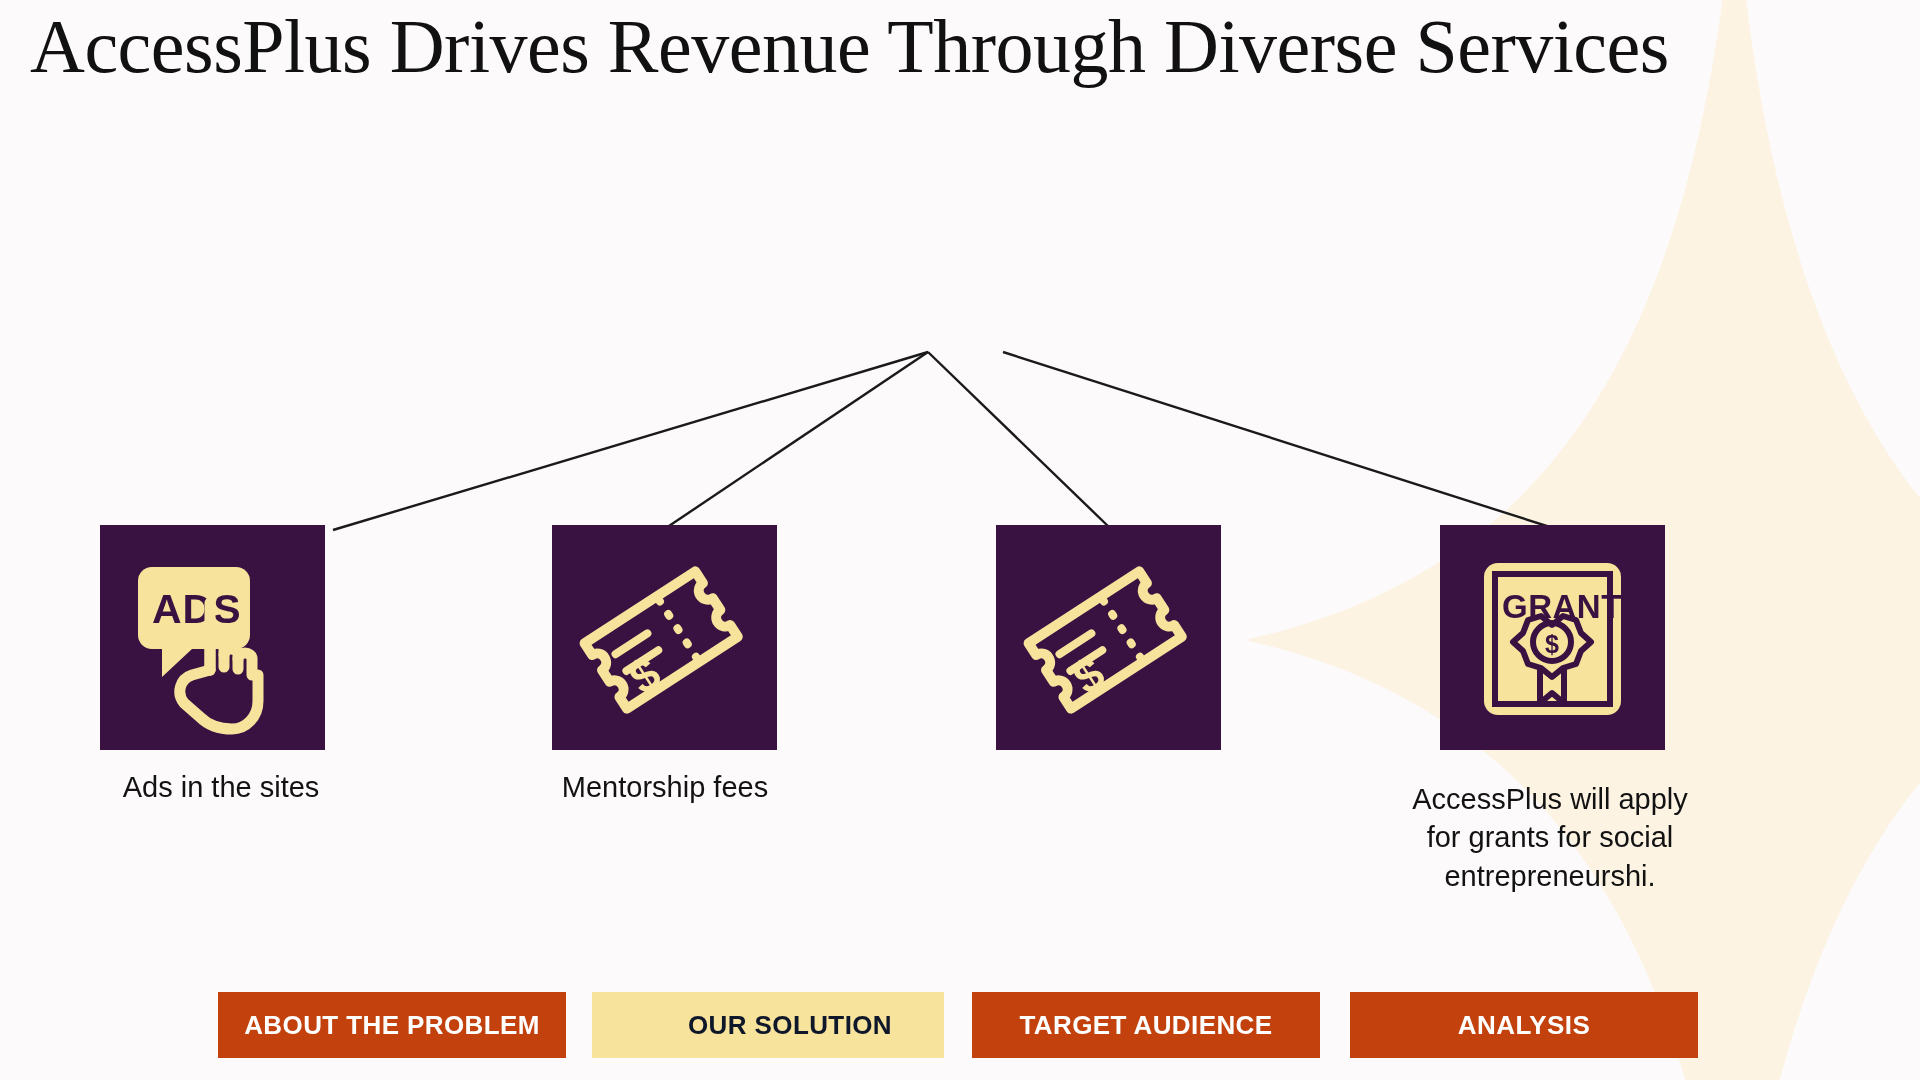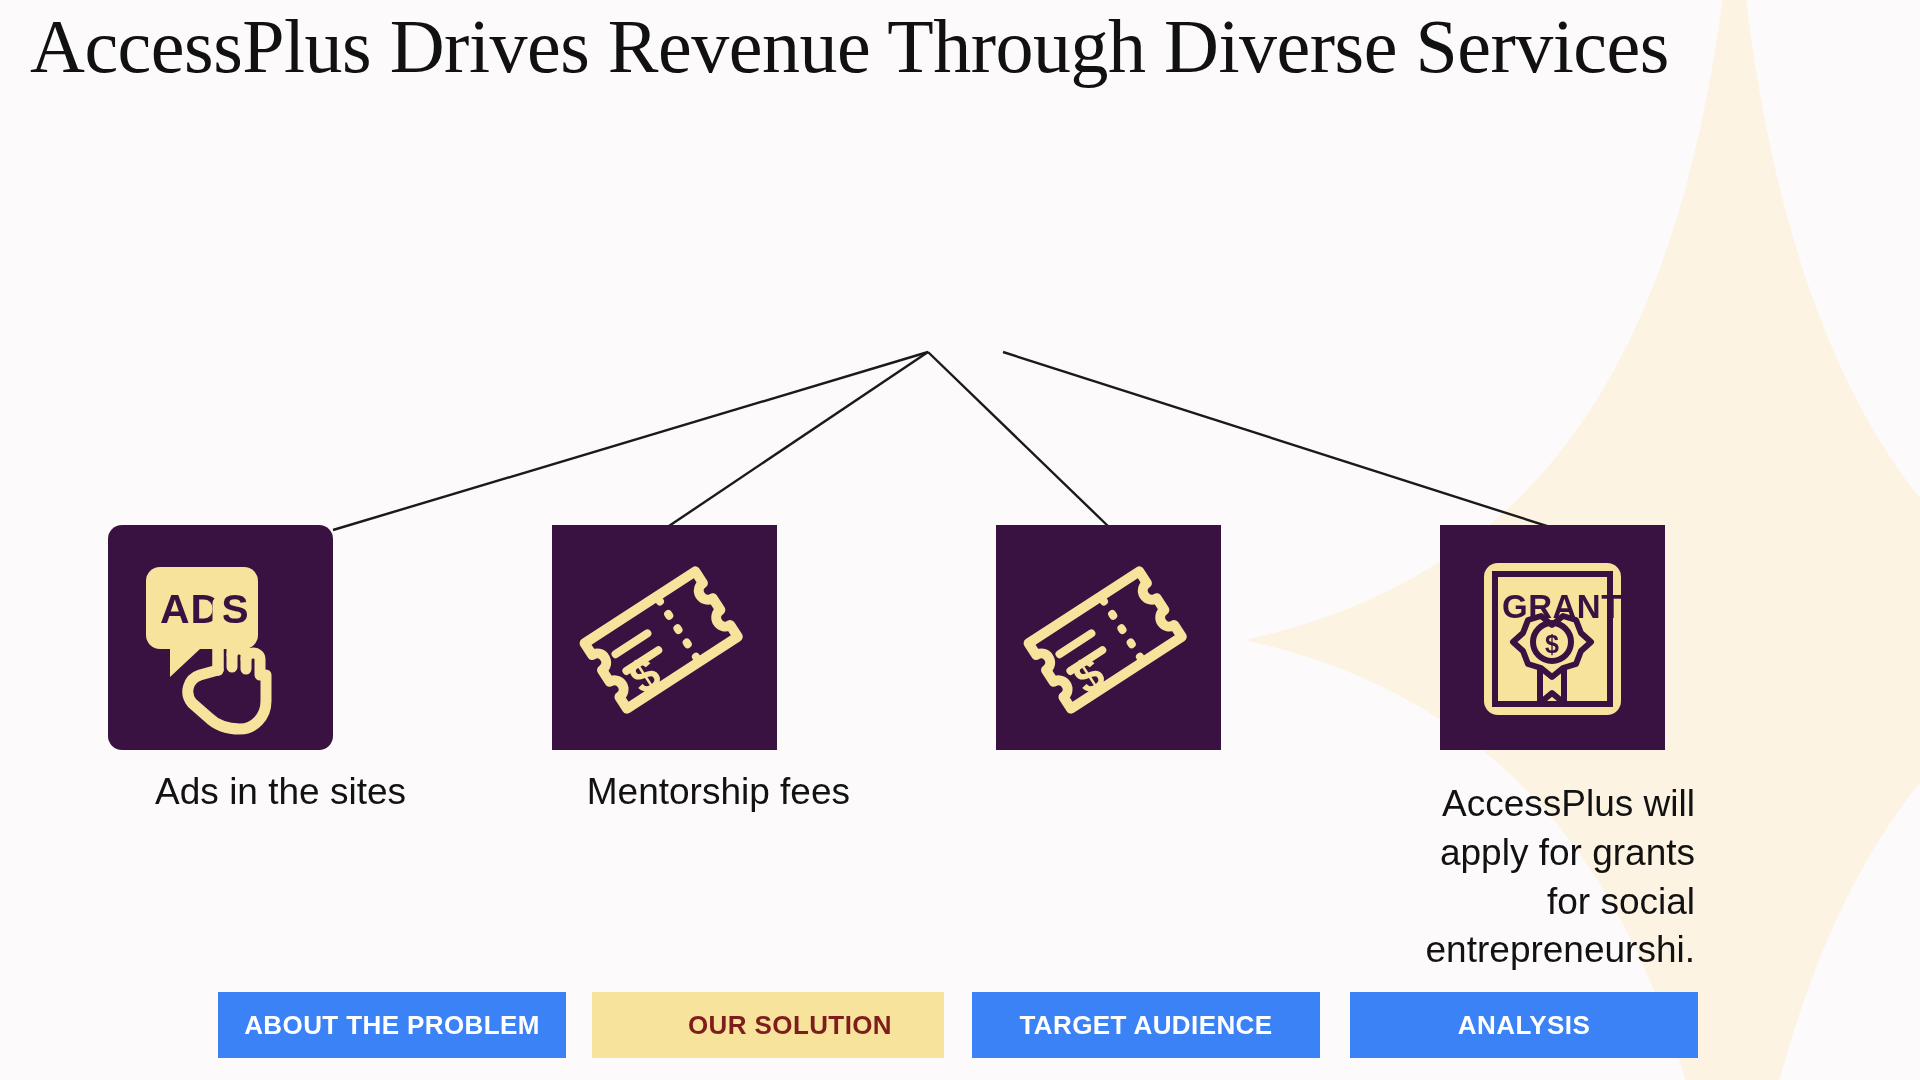--- a/index.html
+++ b/index.html
@@ -69,43 +69,43 @@
     position: absolute;
     width: 225px;
     height: 225px;
     background: #3A1242;
     top: 525px;
   }
   .card svg { display: block; }
 
   .caption {
     position: absolute;
-    text-align: right;
-    font-size: 37px;
+    text-align: center;
+    font-size: 29px;
     line-height: 1.32;
     color: #121212;
     font-family: "Liberation Sans", sans-serif;
   }
 
   
   .navbtn {
     position: absolute;
     top: 992px;
     height: 66px;
     display: flex;
     align-items: center;
     justify-content: center;
     font-size: 26px;
     font-weight: 700;
     letter-spacing: 0.4px;
     box-sizing: border-box;
     cursor: pointer;
   }
-  .navbtn.dark  { background: #3b82f6; color: #FFFFFF; }
-  .navbtn.light { background: #F7E39C; color: #7f1d1d; padding-left: 44px; }
+  .navbtn.dark  { background: #c2410c; color: #FFFFFF; }
+  .navbtn.light { background: #F7E39C; color: #0f172a; padding-left: 44px; }
 </style>
 </head>
 <body>
 
 <div id="slide">
 
   <svg id="bg-star" viewBox="0 0 1920 1080" preserveAspectRatio="none" aria-hidden="true">
     <path d="M1735 -120
              C 1765 330, 1905 570, 2120 640
              C 1905 710, 1765 960, 1735 1360
@@ -116,21 +116,21 @@
   <div id="page-title">AccessPlus Drives Revenue Through Diverse Services</div>
 
 
   <svg id="connectors" viewBox="0 0 1920 1080" aria-hidden="true">
     <line x1="928" y1="352" x2="333" y2="530" stroke="#1a1a1a" stroke-width="2.4"></line>
     <line x1="928" y1="352" x2="666" y2="528" stroke="#1a1a1a" stroke-width="2.4"></line>
     <line x1="928" y1="352" x2="1110" y2="528" stroke="#1a1a1a" stroke-width="2.4"></line>
     <line x1="1003" y1="352" x2="1553" y2="528" stroke="#1a1a1a" stroke-width="2.4"></line>
   </svg>
 
-  <div class="card" style="left:108px;border-radius:14px;">
+  <div class="card" style="left:100px;">
     <svg width="225" height="225" viewBox="0 0 225 225">
 
       <rect x="38" y="42" width="112" height="82" rx="14" ry="14" fill="#F7E39C"></rect>
       <path d="M62 118 L62 152 L92 124 Z" fill="#F7E39C"></path>
       <text x="52" y="98" font-family="'Liberation Sans',sans-serif" font-size="41" font-weight="700" fill="#3A1242" letter-spacing="1">ADS</text>
 
       <g fill="none" stroke="#F7E39C" stroke-width="11" stroke-linecap="round" stroke-linejoin="round">
         <path d="M110 78 L110 145"></path>
         <path d="M110 145 L110 124 C110 116 124 116 124 124 L124 142"></path>
         <path d="M124 130 C124 122 138 122 138 130 L138 144"></path>

